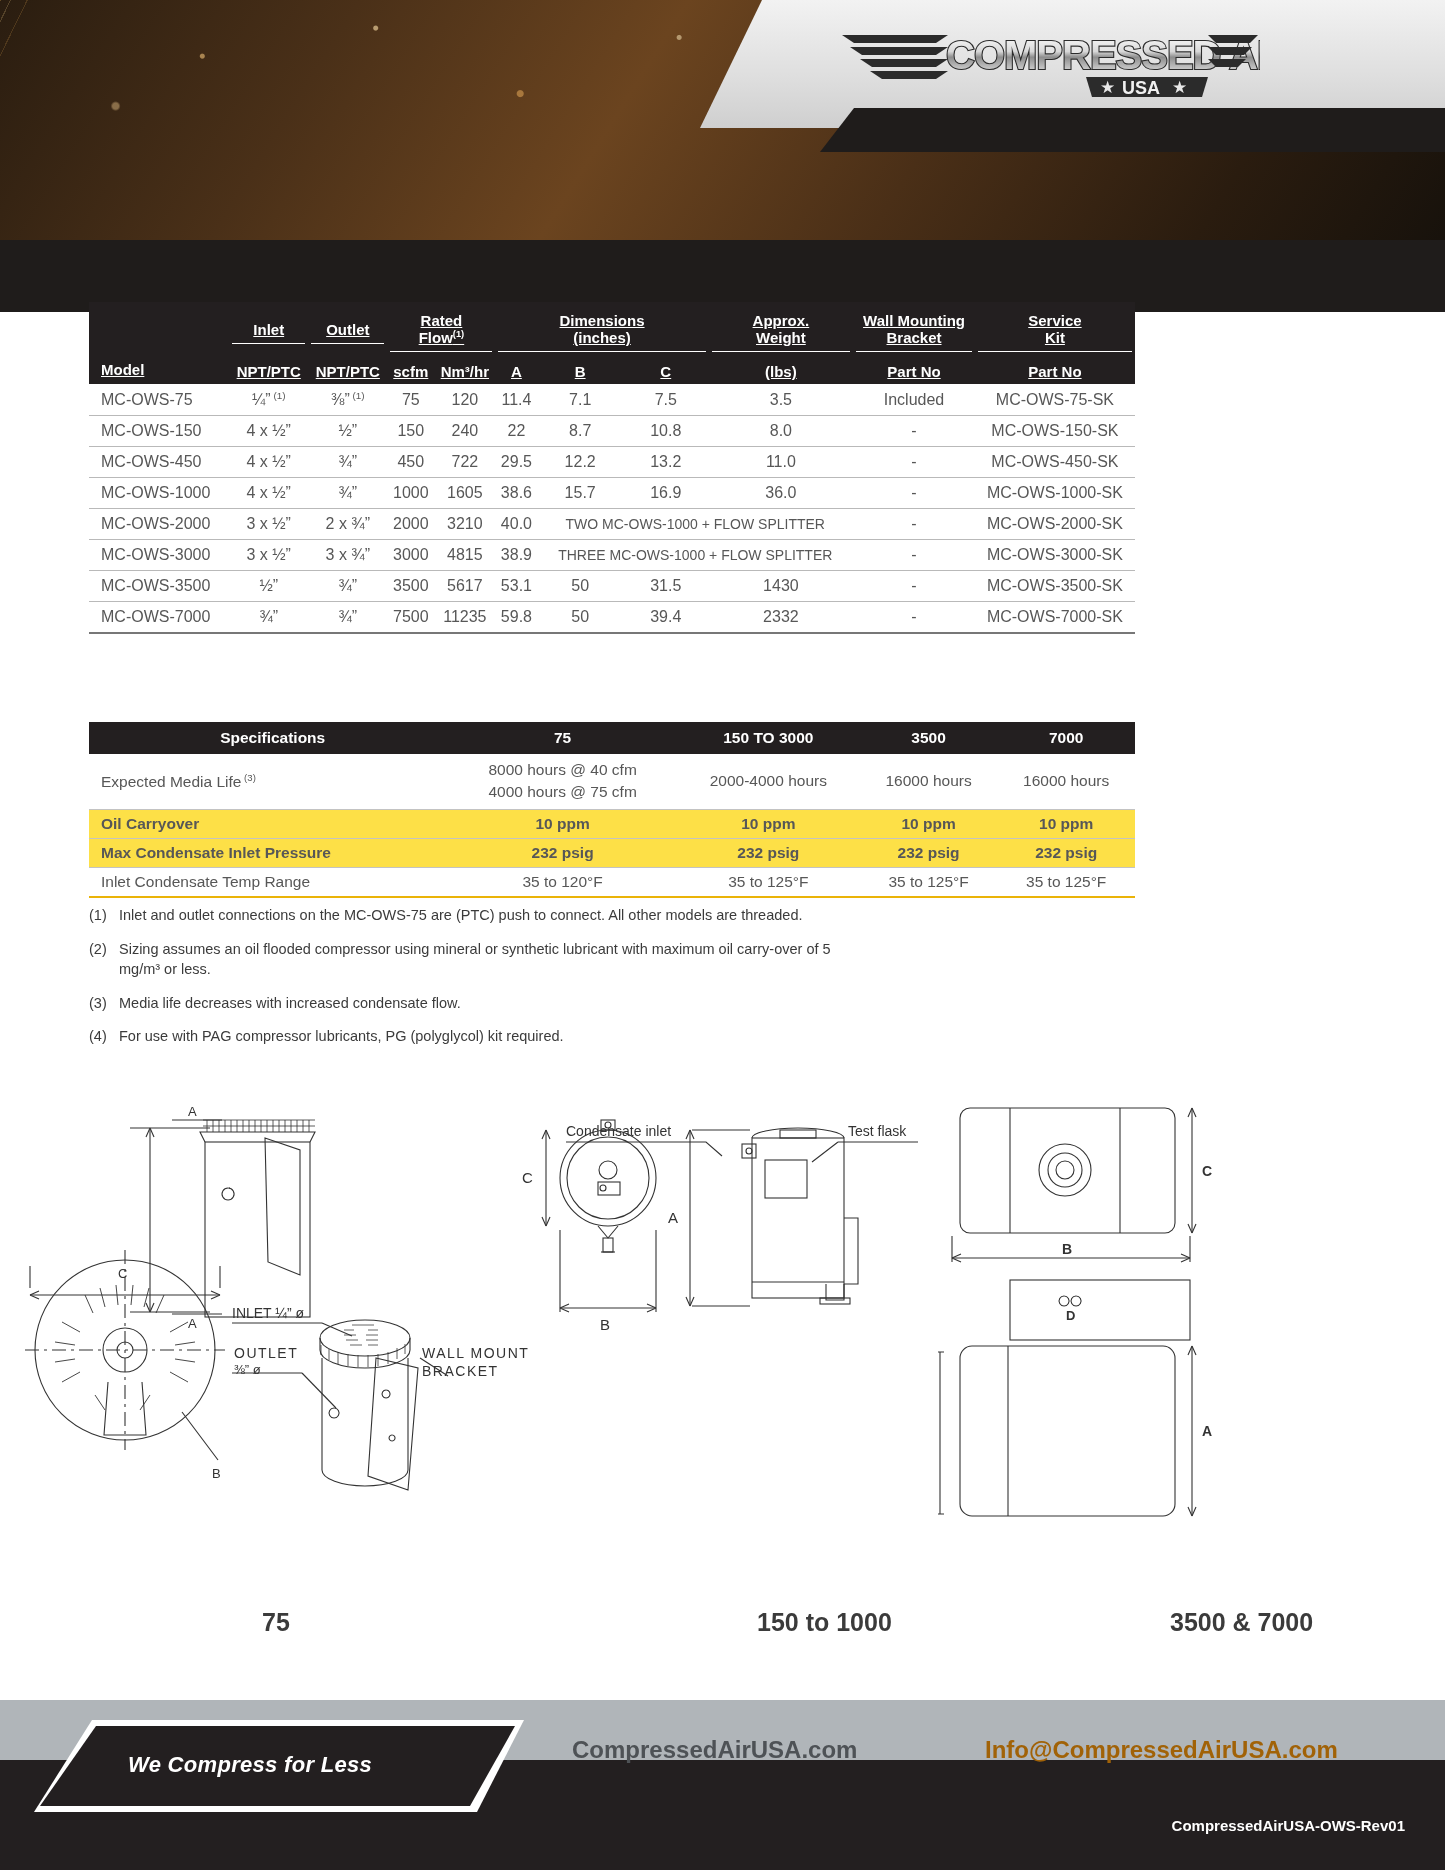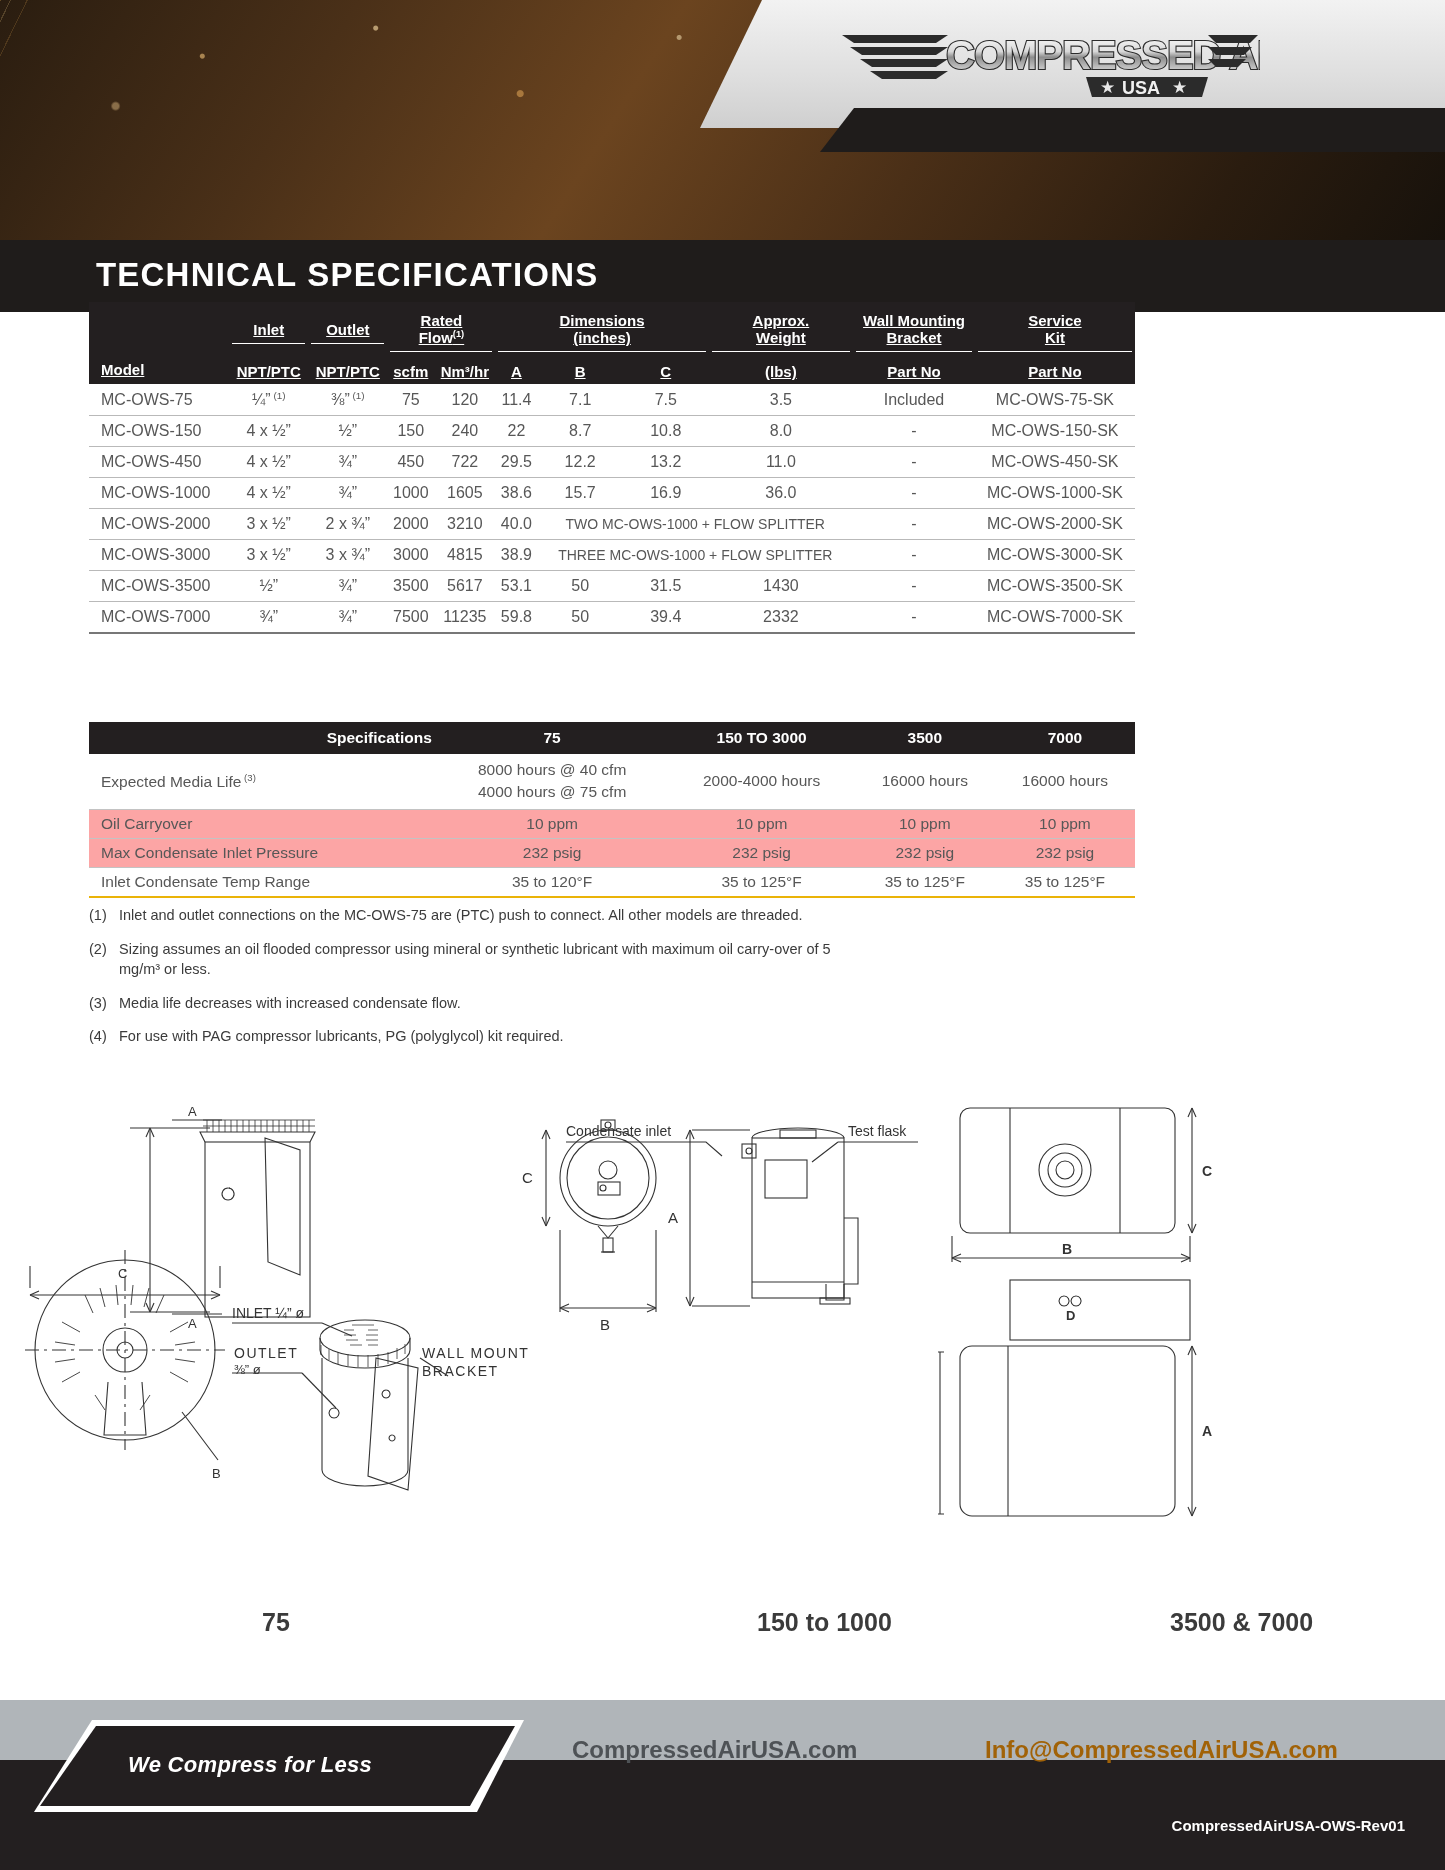--- a/index.html
+++ b/index.html
@@ -81,27 +81,27 @@
 
   
   .tbl2 {
     position:absolute; left:89px; top:722px; width:1046px;
     border-collapse:collapse; font-size:15px; color:#575757;
   }
   .tbl2 thead th {
     background:#231f20; color:#fff; font-weight:bold; font-size:15.5px;
     padding:7px 4px; text-align:center;
   }
-  .tbl2 thead th.lbl { text-align:right; padding-left:12px;margin-top:19px; }
+  .tbl2 thead th.lbl { text-align:center; padding-left:12px;margin-top:19px; }
   .tbl2 tbody td {
     text-align:center; padding:5px 4px; height:27px; font-size:15.5px;
     border-bottom:1px solid #c3c3c3;
   }
   .tbl2 tbody td.lbl { text-align:left; padding-left:12px; }
-  .tbl2 tbody tr.shade td { background:#fca5a5; }
+  .tbl2 tbody tr.shade td { background:#fde047;font-weight:bold; }
   .tbl2 tbody tr.tall td { height:52px; }
   .tbl2 tbody tr:last-child td { border-bottom:2px solid #eab308; }
   .two-line span { display:block; line-height:1.45; }
 
   
   .notes { position:absolute; left:89px; top:905px; width:760px; font-size:14.5px; color:#3b3b3b; }
   .note { display:flex; margin-bottom:13px; line-height:1.42; }
   .note-num { width:30px; flex:none; }
   .note-txt { flex:1; }
 
@@ -191,21 +191,20 @@
 
       <g transform="translate(252,56)">
         <path d="M-6 0 L116 0 L110 20 L0 20 Z" fill="#2b2b2b"></path>
         <text x="8" y="16" font-size="17" fill="#e8e8e8" font-family="'Liberation Sans', sans-serif">★</text>
         <text x="30" y="17" font-family="'Liberation Sans', sans-serif" font-size="18" font-weight="bold" fill="#f0f0f0">USA</text>
         <text x="80" y="16" font-size="17" fill="#e8e8e8" font-family="'Liberation Sans', sans-serif">★</text>
       </g>
     </svg>
   </div>
 
-  <div class="banner-title">TECHNICAL SPECIFICATIONS</div>
 
   <table class="tbl1">
     <thead>
       <tr class="hrow1">
         <th class="model-cell" rowspan="2">Model</th>
         <th>
           <span class="underbar">Inlet</span>
         </th>
         <th>
           <span class="underbar">Outlet</span>

